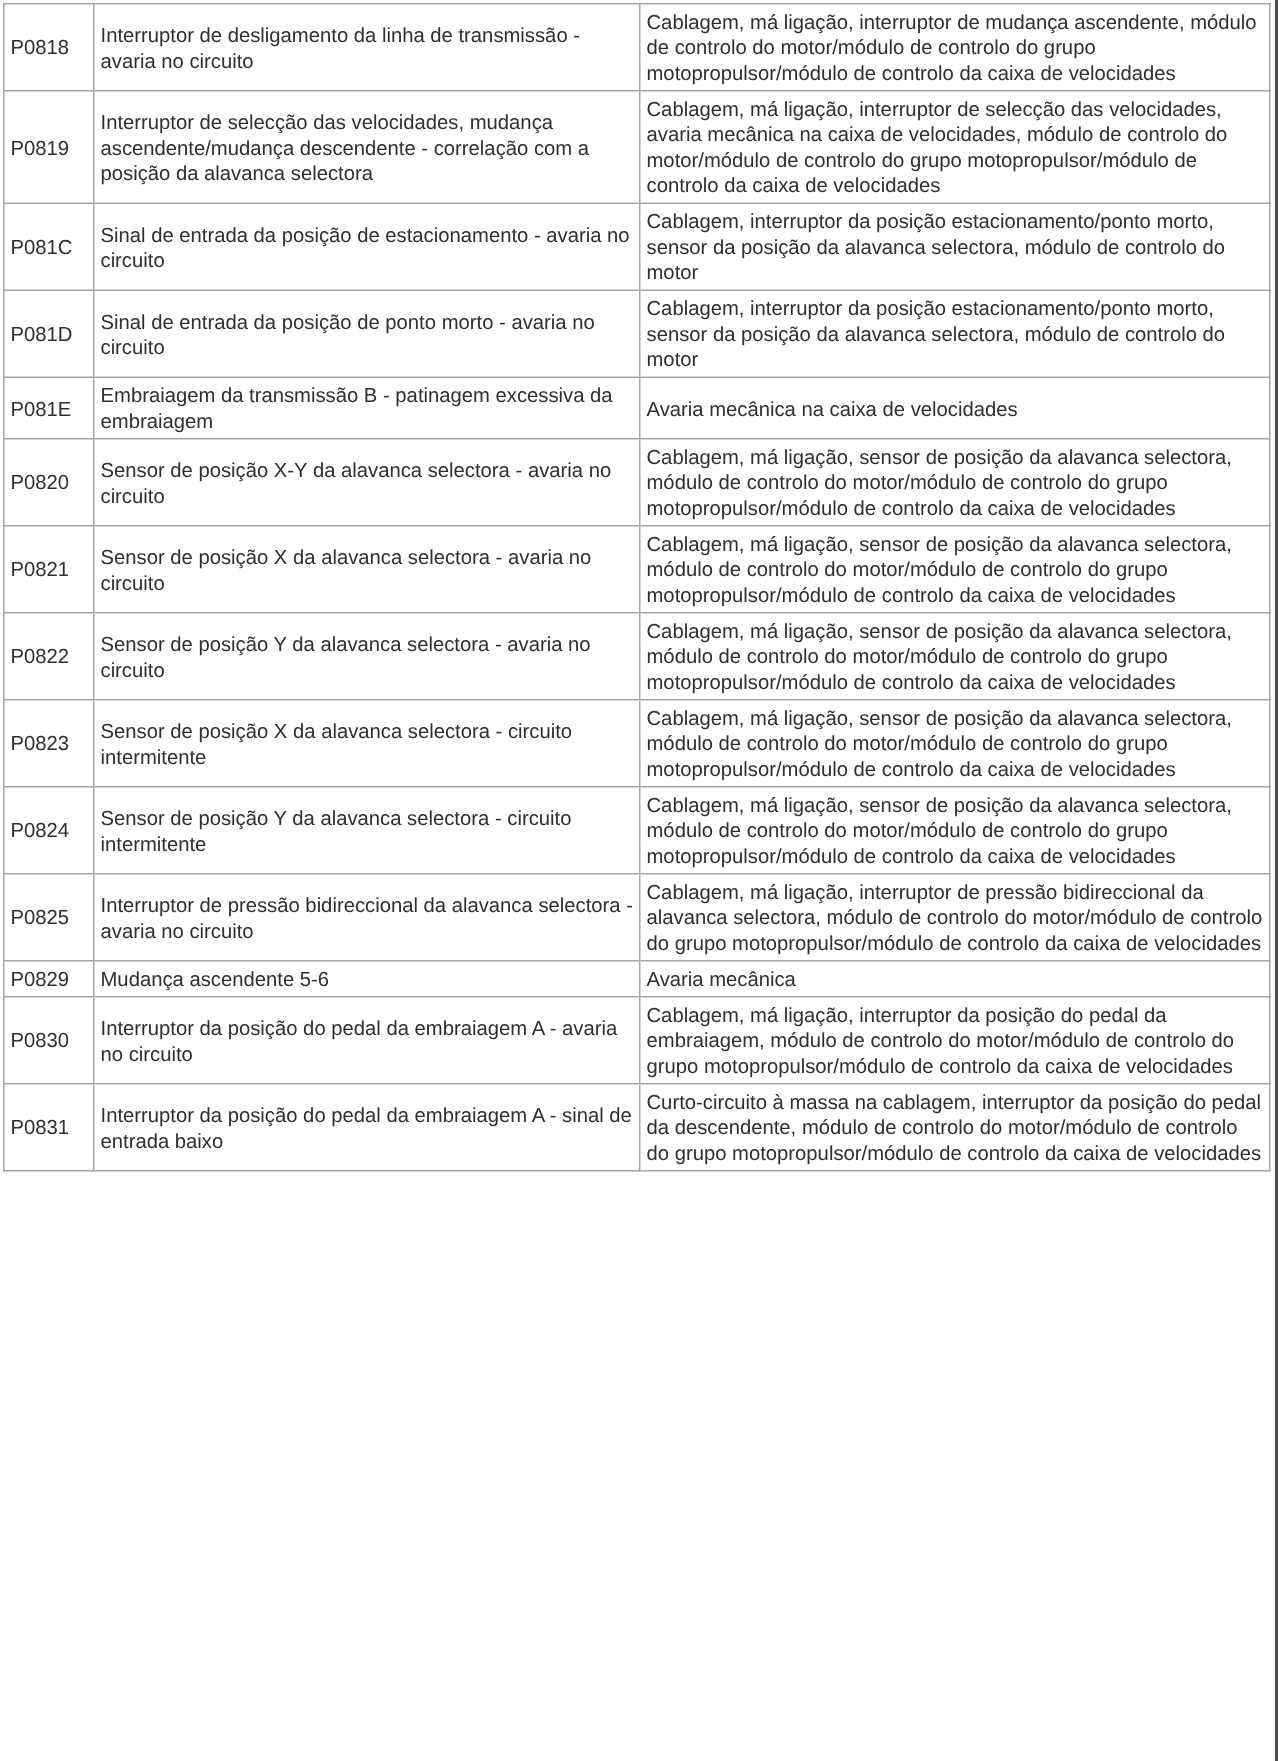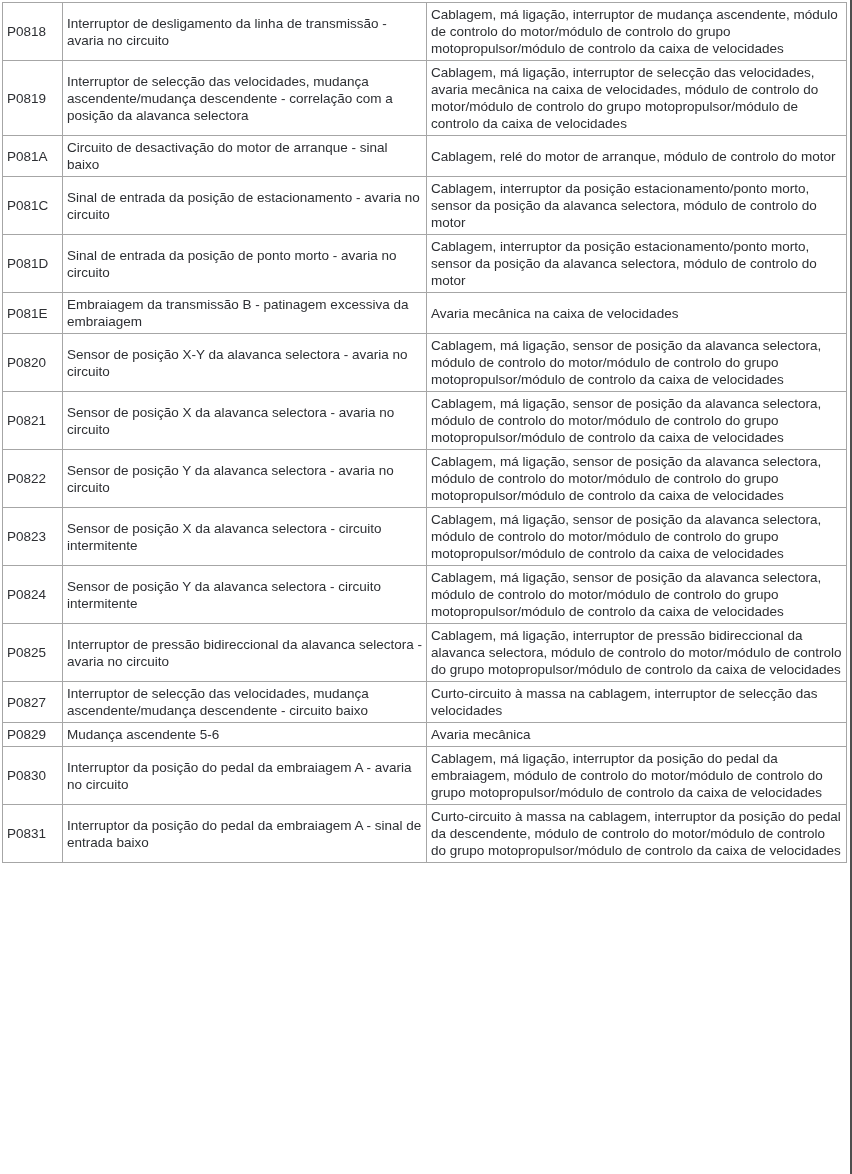--- a/index.html
+++ b/index.html
@@ -62,25 +62,20 @@
           <td class="code-cell">P0818</td>
           <td class="desc-cell">Interruptor de desligamento da linha de transmissão - avaria no circuito</td>
           <td class="causes-cell">Cablagem, má ligação, interruptor de mudança ascendente, módulo de controlo do motor/módulo de controlo do grupo motopropulsor/módulo de controlo da caixa de velocidades</td>
         </tr>
         <tr>
           <td class="code-cell">P0819</td>
           <td class="desc-cell">Interruptor de selecção das velocidades, mudança ascendente/mudança descendente - correlação com a posição da alavanca selectora</td>
           <td class="causes-cell">Cablagem, má ligação, interruptor de selecção das velocidades, avaria mecânica na caixa de velocidades, módulo de controlo do motor/módulo de controlo do grupo motopropulsor/módulo de controlo da caixa de velocidades</td>
         </tr>
         <tr>
-          <td class="code-cell">P081A</td>
-          <td class="desc-cell">Circuito de desactivação do motor de arranque - sinal baixo</td>
-          <td class="causes-cell">Cablagem, relé do motor de arranque, módulo de controlo do motor</td>
-        </tr>
-        <tr>
           <td class="code-cell">P081C</td>
           <td class="desc-cell">Sinal de entrada da posição de estacionamento - avaria no circuito</td>
           <td class="causes-cell">Cablagem, interruptor da posição estacionamento/ponto morto, sensor da posição da alavanca selectora, módulo de controlo do motor</td>
         </tr>
         <tr>
           <td class="code-cell">P081D</td>
           <td class="desc-cell">Sinal de entrada da posição de ponto morto - avaria no circuito</td>
           <td class="causes-cell">Cablagem, interruptor da posição estacionamento/ponto morto, sensor da posição da alavanca selectora, módulo de controlo do motor</td>
         </tr>
         <tr>
@@ -112,25 +107,20 @@
           <td class="code-cell">P0824</td>
           <td class="desc-cell">Sensor de posição Y da alavanca selectora - circuito intermitente</td>
           <td class="causes-cell">Cablagem, má ligação, sensor de posição da alavanca selectora, módulo de controlo do motor/módulo de controlo do grupo motopropulsor/módulo de controlo da caixa de velocidades</td>
         </tr>
         <tr>
           <td class="code-cell">P0825</td>
           <td class="desc-cell">Interruptor de pressão bidireccional da alavanca selectora - avaria no circuito</td>
           <td class="causes-cell">Cablagem, má ligação, interruptor de pressão bidireccional da alavanca selectora, módulo de controlo do motor/módulo de controlo do grupo motopropulsor/módulo de controlo da caixa de velocidades</td>
         </tr>
         <tr>
-          <td class="code-cell">P0827</td>
-          <td class="desc-cell">Interruptor de selecção das velocidades, mudança ascendente/mudança descendente - circuito baixo</td>
-          <td class="causes-cell">Curto-circuito à massa na cablagem, interruptor de selecção das velocidades</td>
-        </tr>
-        <tr>
           <td class="code-cell">P0829</td>
           <td class="desc-cell">Mudança ascendente 5-6</td>
           <td class="causes-cell">Avaria mecânica</td>
         </tr>
         <tr>
           <td class="code-cell">P0830</td>
           <td class="desc-cell">Interruptor da posição do pedal da embraiagem A - avaria no circuito</td>
           <td class="causes-cell">Cablagem, má ligação, interruptor da posição do pedal da embraiagem, módulo de controlo do motor/módulo de controlo do grupo motopropulsor/módulo de controlo da caixa de velocidades</td>
         </tr>
         <tr>

